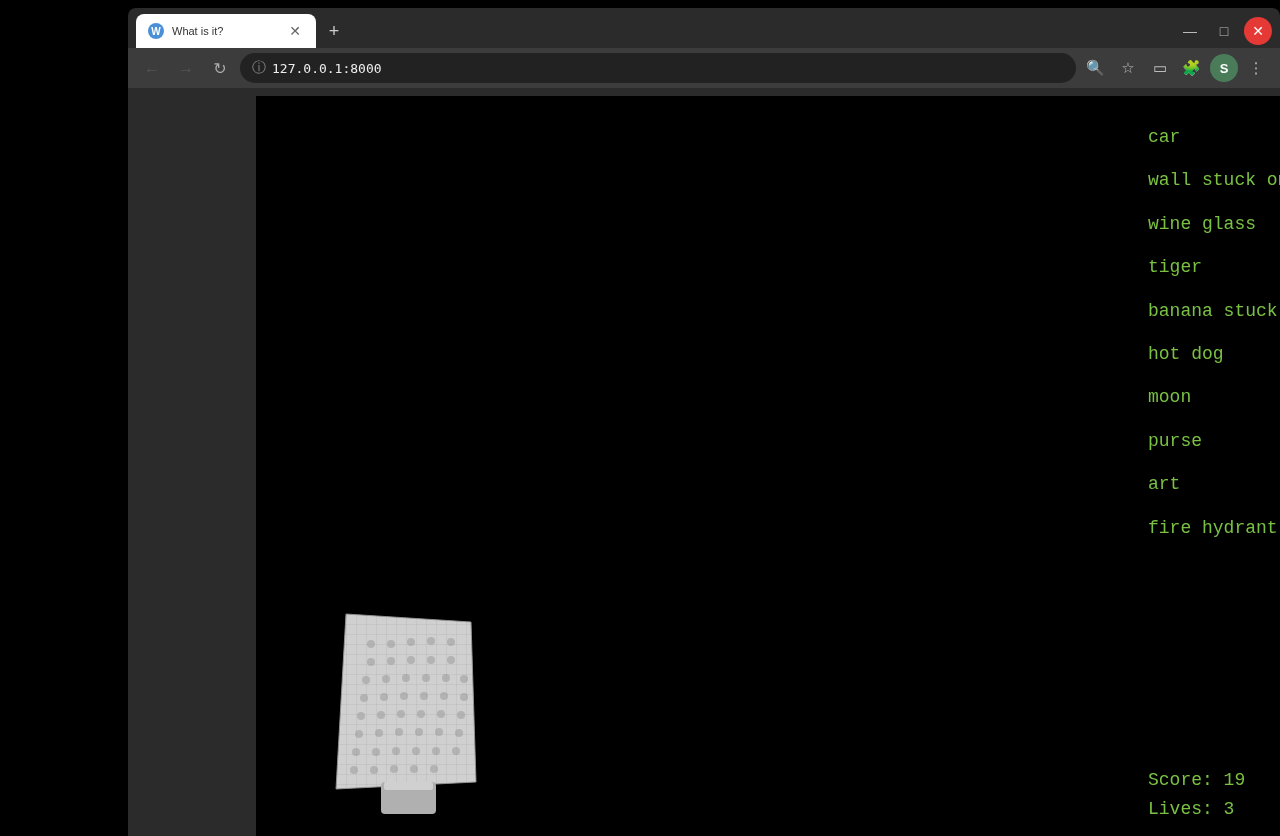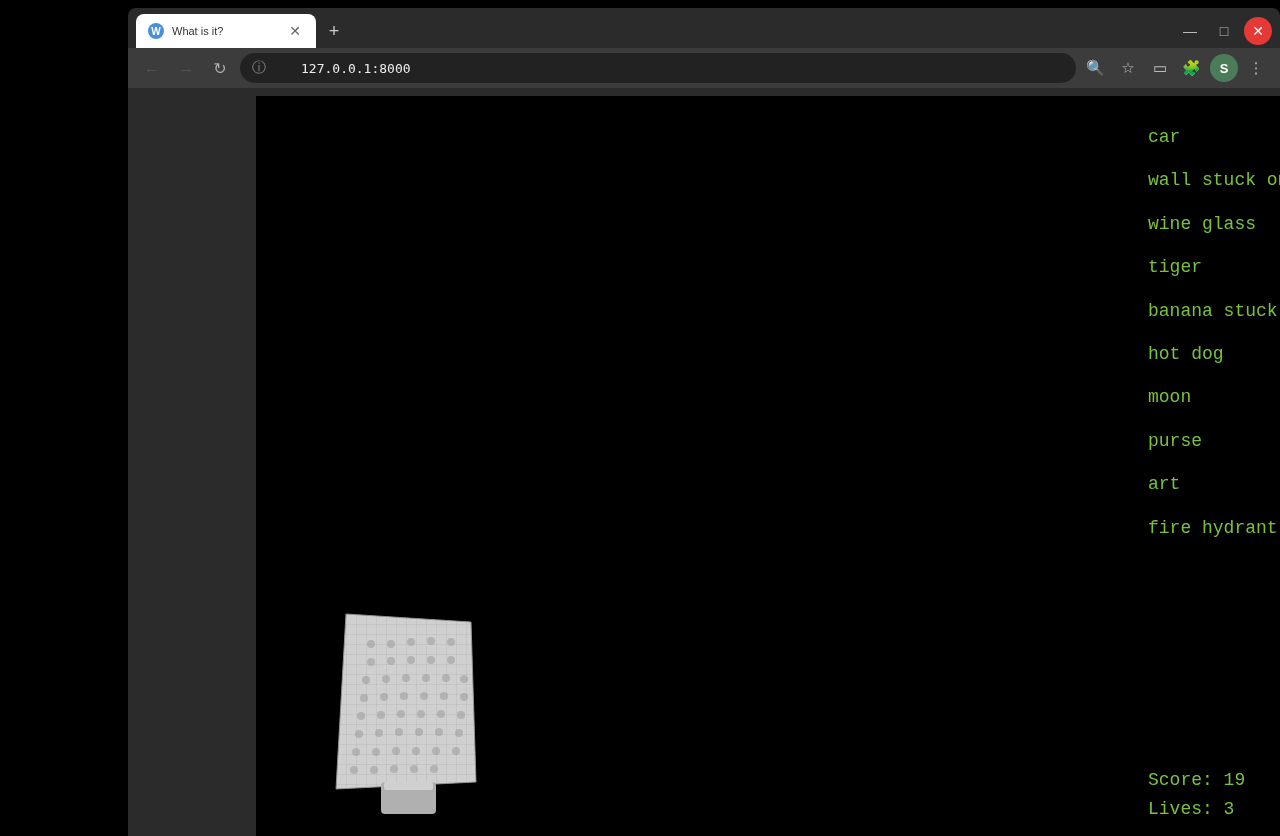--- a/index.html
+++ b/index.html
@@ -90,21 +90,20 @@
 
     .address-info {
       color: #888;
       font-size: 14px;
     }
 
     .address-text {
       color: #eee;
       font-size: 13px;
       font-family: monospace;
-      margin-left: 29px;
     }
 
     .toolbar-right {
       display: flex;
       align-items: center;
       gap: 4px;
     }
 
     .toolbar-icon-btn {
       width: 28px; height: 28px;

